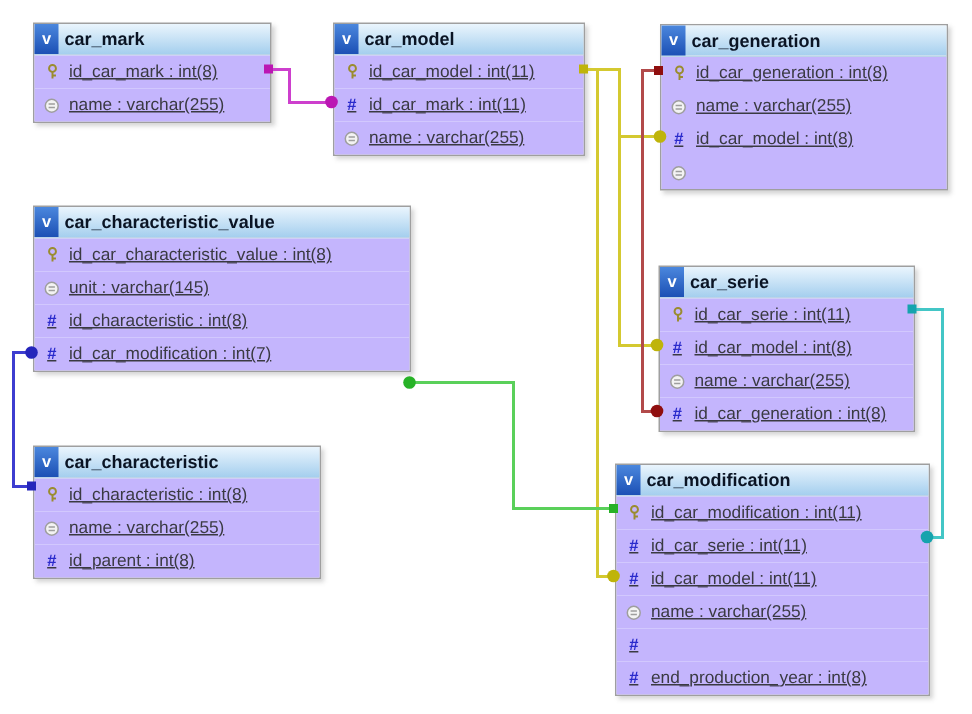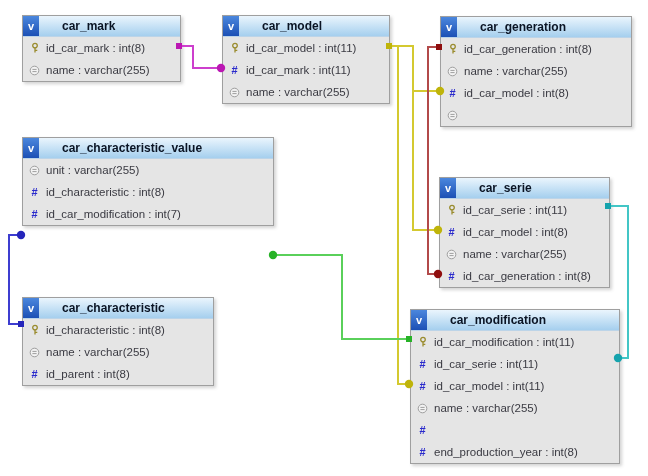--- a/index.html
+++ b/index.html
@@ -15,27 +15,27 @@
     height:20px;display:flex;align-items:stretch;
     background:linear-gradient(#eaf5fd,#a5cfee);
     border-bottom:1px solid #bcd4e8;
   }
   .v-icon{
     width:16px;display:flex;align-items:center;justify-content:center;
     background:linear-gradient(#4b87dd,#1c50b5);
     color:#fff;font-weight:bold;font-size:11px;flex:0 0 16px;
   }
   .t-title{
-    display:flex;align-items:center;padding-left:23px;
+    display:flex;align-items:center;padding-left:4px;
     font-weight:bold;font-size:12px;color:#0a1424;white-space:nowrap;
   }
   .col-row{
     height:22px;display:flex;align-items:center;gap:5px;
-    padding:0 4px 0 5px;background:#e5e5e5;
-    font-size:11.5px;color:#3a3a42;white-space:nowrap;
+    padding:0 4px 0 5px;background:#c4b5fd;
+    font-size:11.5px;color:#3a3a42;white-space:nowrap;text-decoration:underline;
   }
   .icon-slot{width:13px;flex:0 0 13px;display:flex;align-items:center;justify-content:center;}
   .hash{color:#2a2acc;font-weight:bold;font-size:11px;font-family:"Liberation Sans",sans-serif;}
   .rel-layer{position:absolute;left:0;top:0;pointer-events:none;z-index:10;}
 </style>
 </head>
 <body>
 
 <div class="canvas" id="canvas" style="width: 648px; height: 476px;">
     <div class="table-card" style="left: 22px; top: 15px; width: 157px;">
@@ -166,26 +166,35 @@
         <span>id_car_generation : int(8)</span>
       </div>
     </div>
     <div class="table-card" style="left: 22px; top: 137px; width: 250px;">
       <div class="t-header">
         <span class="v-icon">v</span>
         <span class="t-title">car_characteristic_value</span>
       </div>
       <div class="col-row">
         <span class="icon-slot">
-          <svg width="11" height="11" viewBox="0 0 11 11">
-            <circle cx="5.5" cy="5.5" r="4.3" fill="#f3f3f3" stroke="#9e9e9e" stroke-width="1"></circle>
-            <path d="M3.4 4.4 h4.2 M3.4 6.6 h4.2" stroke="#9e9e9e" stroke-width="1"></path>
-          </svg>
-        </span>
-        <span>unit : varchar(255)</span>
+          <svg width="12" height="12" viewBox="0 0 12 12">
+            <circle cx="6" cy="3.6" r="2.3" fill="none" stroke="#9a8c2e" stroke-width="1.3"></circle>
+            <path d="M6 5.9 V10.4 M6 8.3 h2.3" fill="none" stroke="#9a8c2e" stroke-width="1.3"></path>
+          </svg>
+        </span>
+        <span>id_car_characteristic_value : int(8)</span>
+      </div>
+      <div class="col-row">
+        <span class="icon-slot">
+          <svg width="11" height="11" viewBox="0 0 11 11">
+            <circle cx="5.5" cy="5.5" r="4.3" fill="#f3f3f3" stroke="#9e9e9e" stroke-width="1"></circle>
+            <path d="M3.4 4.4 h4.2 M3.4 6.6 h4.2" stroke="#9e9e9e" stroke-width="1"></path>
+          </svg>
+        </span>
+        <span>unit : varchar(145)</span>
       </div>
       <div class="col-row">
         <span class="icon-slot">
           <span class="hash">#</span>
         </span>
         <span>id_characteristic : int(8)</span>
       </div>
       <div class="col-row">
         <span class="icon-slot">
           <span class="hash">#</span>

